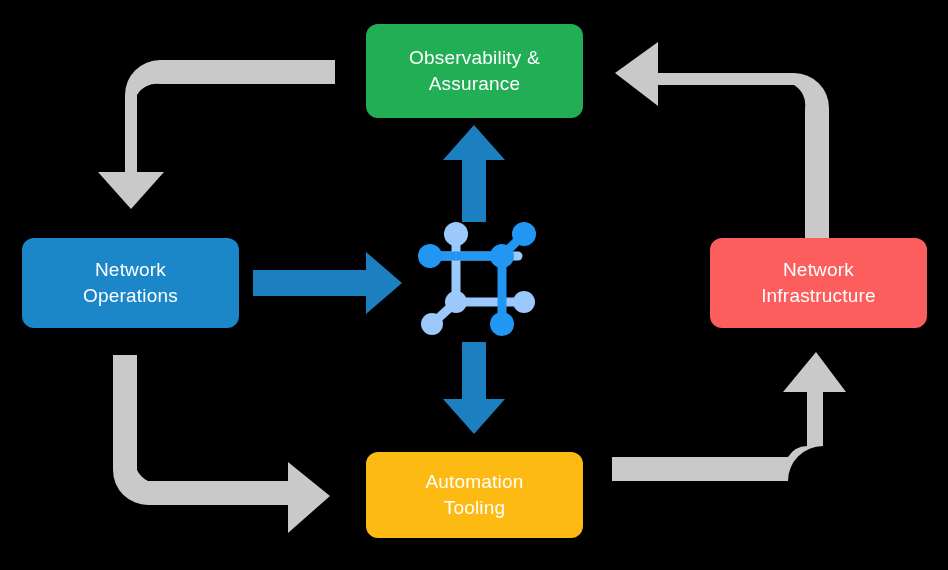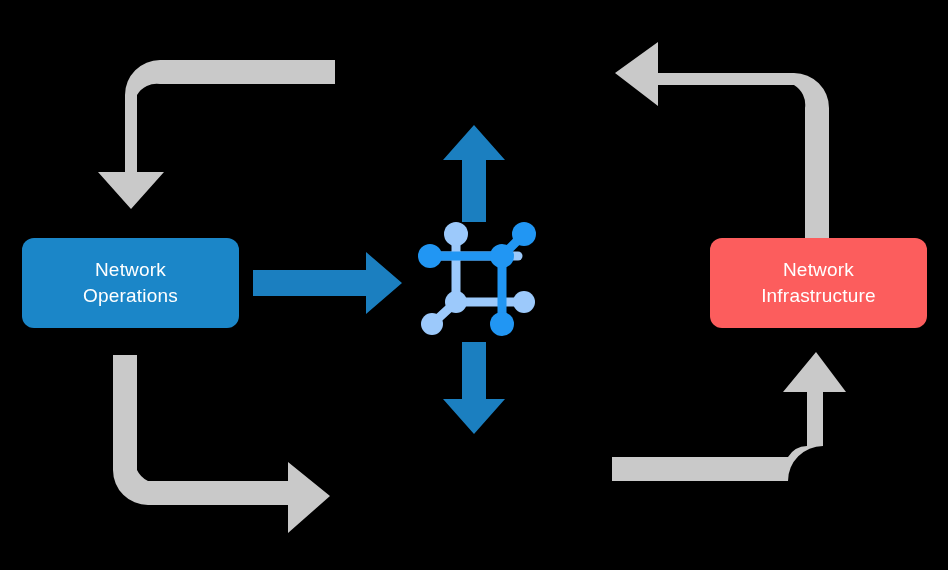--- a/index.html
+++ b/index.html
@@ -127,25 +127,33 @@
     </g>
 
     <g fill="#2196F3">
       <circle cx="12" cy="38" r="12"></circle>
       <circle cx="84" cy="38" r="12"></circle>
       <circle cx="106" cy="16" r="12"></circle>
       <circle cx="84" cy="106" r="12"></circle>
     </g>
   </svg>
 
+  <div class="node-box" id="box-observability" style="background:#22AE55;">
+    <span class="node-label">Observability &amp;
+Assurance</span>
+  </div>
 
   <div class="node-box" id="box-network-operations" style="background:#1B86C8;">
     <span class="node-label">Network
 Operations</span>
   </div>
 
   <div class="node-box" id="box-network-infrastructure" style="background:#FC5D5D;">
     <span class="node-label">Network
 Infrastructure</span>
   </div>
 
+  <div class="node-box" id="box-automation-tooling" style="background:#FDBA12;">
+    <span class="node-label">Automation
+Tooling</span>
+  </div>
 
 </div>
 
 </body></html>

